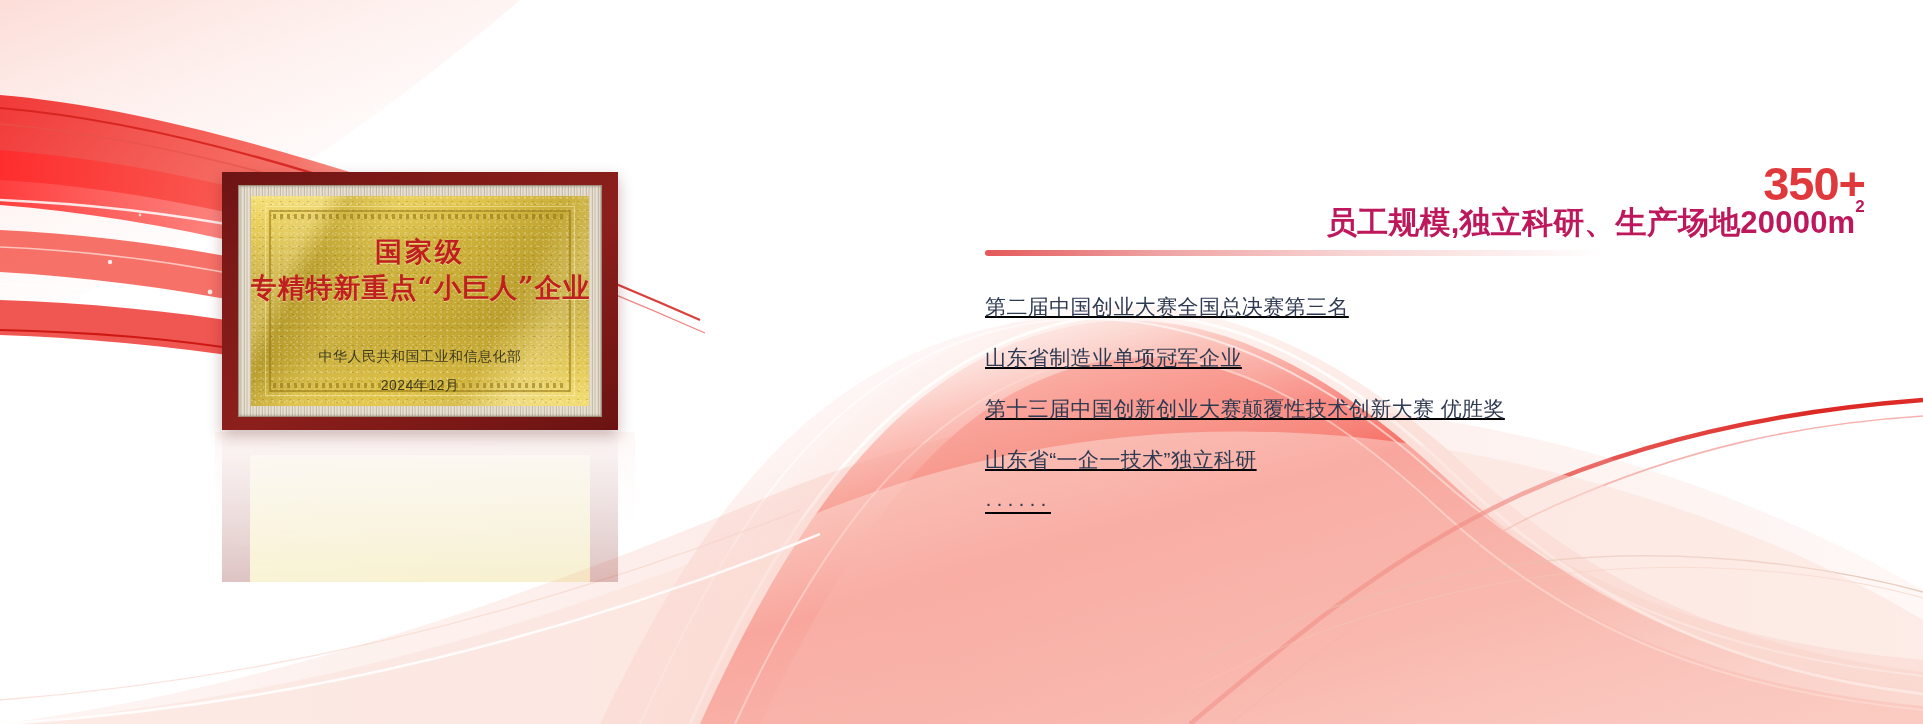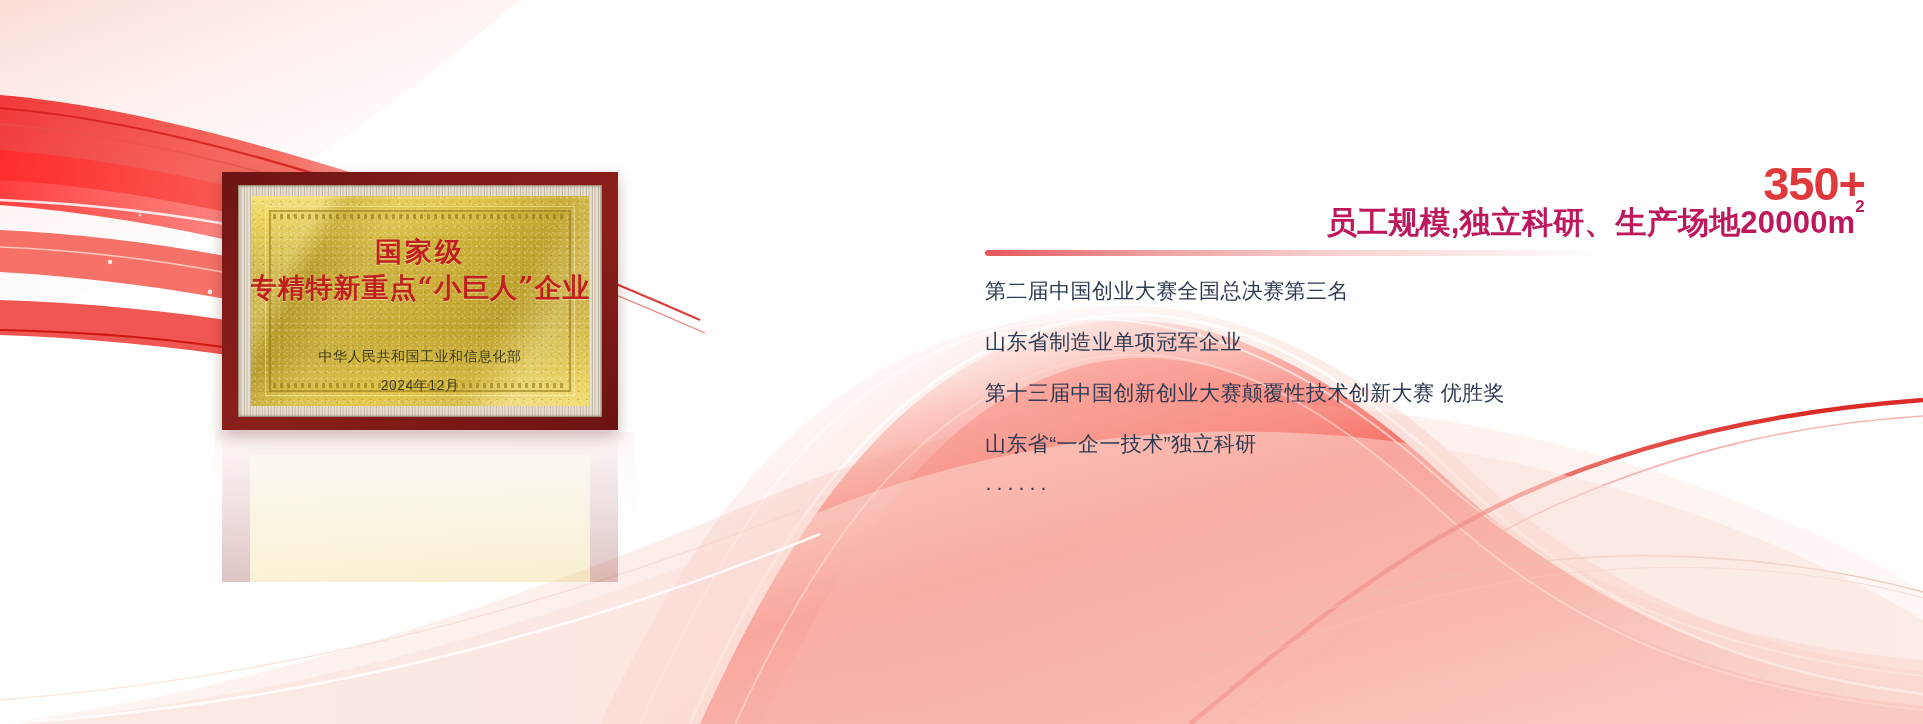--- a/index.html
+++ b/index.html
@@ -113,21 +113,21 @@
   }
   .hl-rest{
     color:#be185d;font-weight:700;font-size:31px;line-height:1;margin-left:8px;
     letter-spacing:.2px;
   }
   .hl-sup{font-size:17px;vertical-align:super;position:relative;top:-10px;font-weight:700;}
   #headline-underline{
     margin-top:12px;width:620px;height:6px;border-radius:3px;
     background:linear-gradient(to right,#e4585a 0%,#efa3a3 28%,#f7d3d2 58%,rgba(255,255,255,0) 100%);
   }
-  #achievements{margin-top:24px;}
+  #achievements{margin-top:40px;text-decoration:underline;}
   .ach-item{
     color:#2e3a52;font-size:21px;line-height:1;margin-bottom:30px;
     letter-spacing:.4px;white-space:nowrap;
   }
   #ellipsis{
     color:#2e3a52;font-size:21px;letter-spacing:4px;margin-top:-8px;
     line-height:1;
   }
 </style>
 </head>

